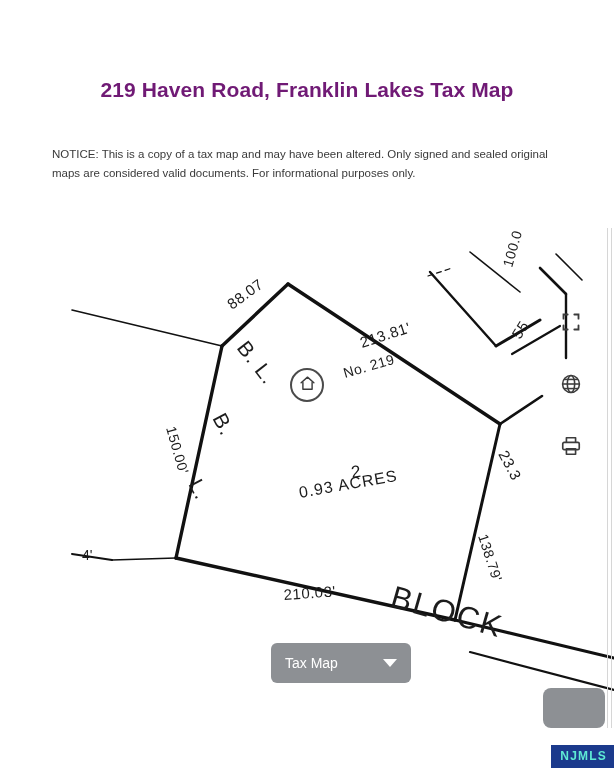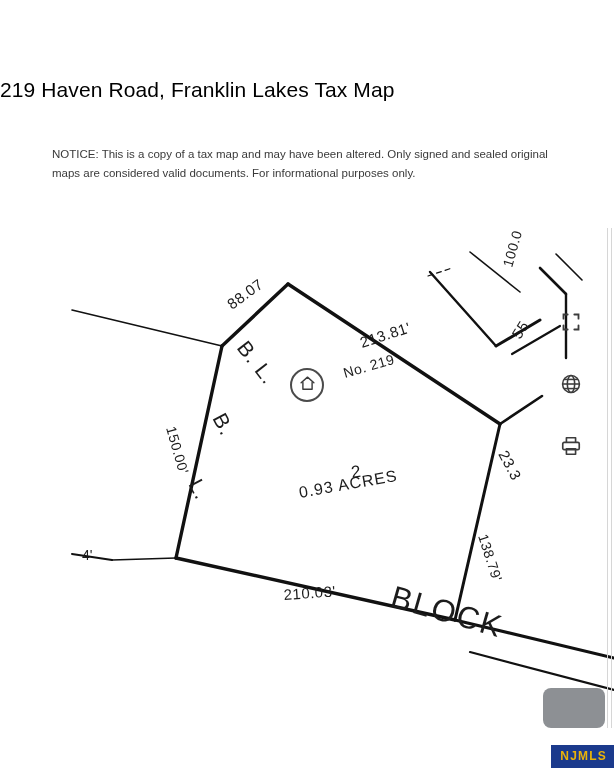--- a/index.html
+++ b/index.html
@@ -15,25 +15,25 @@
     font-family: "Liberation Sans", sans-serif;
     color: #1a1a1a;
   }
 
   
   .page-title {
     position: absolute;
     top: 78px;
     left: 0;
     width: 614px;
-    text-align: left;
+    text-align: center;
     font-size: 21px;
-    font-weight: 400;
+    font-weight: 700;
     letter-spacing: 0.1px;
-    color: #000000;
+    color: #701a75;
   }
   .notice {
     position: absolute;
     top: 145px;
     left: 52px;
     width: 510px;
     text-align: left;
     font-size: 11.5px;
     line-height: 1.65;
     color: #3a3a3a;
@@ -146,21 +146,21 @@
     background: #8d9094;
     border-radius: 8px;
   }
 
   
   .njmls-badge {
     position: absolute;
     right: 0;
     bottom: 0;
     background: #1b3a8c;
-    color: #eab308;
+    color: #5eead4;
     font-size: 12px;
     font-weight: 700;
     letter-spacing: 1.2px;
     padding: 4px 7px 5px 9px;
   }
 
   
   .mlabel {
     font-family: "Liberation Sans", sans-serif;
     fill: #1c1c1c;
@@ -276,18 +276,22 @@
       <span>
         <svg width="22" height="22" viewBox="0 0 24 24" fill="none" stroke="#3c3c3c" stroke-width="1.8" stroke-linejoin="round">
           <path d="M7 8 V3 H17 V8"></path>
           <rect x="3" y="8" width="18" height="8" rx="1.5"></rect>
           <rect x="7" y="15" width="10" height="6"></rect>
         </svg>
       </span>
     </div>
   </div>
 
+  <div class="layer-select">
+    <span>Tax Map</span>
+    <span class="caret"></span>
+  </div>
 
   <div class="bottom-chip"></div>
 
 </div>
 
 <div class="njmls-badge">NJMLS</div>
 
 </body></html>

